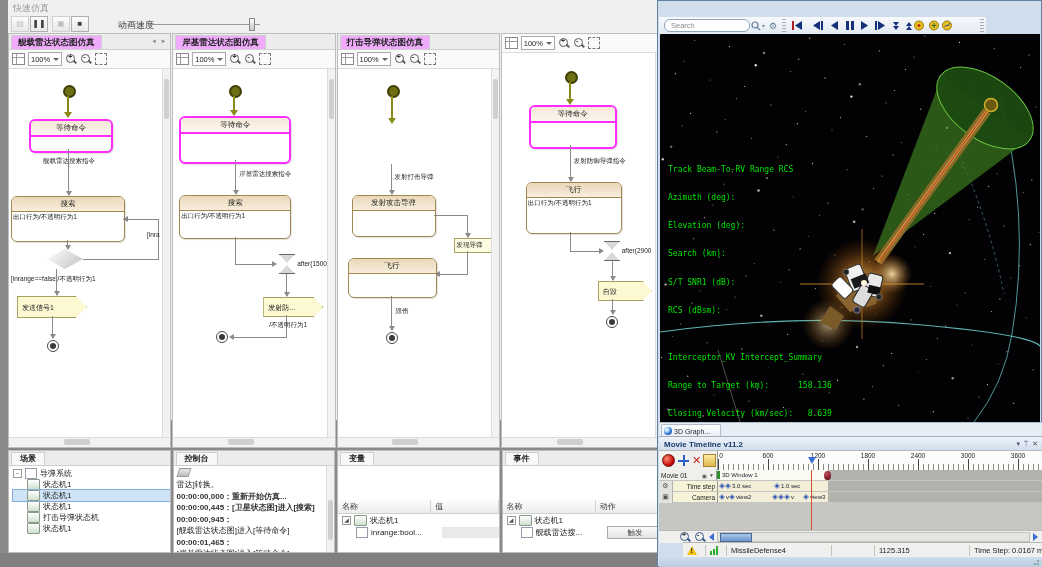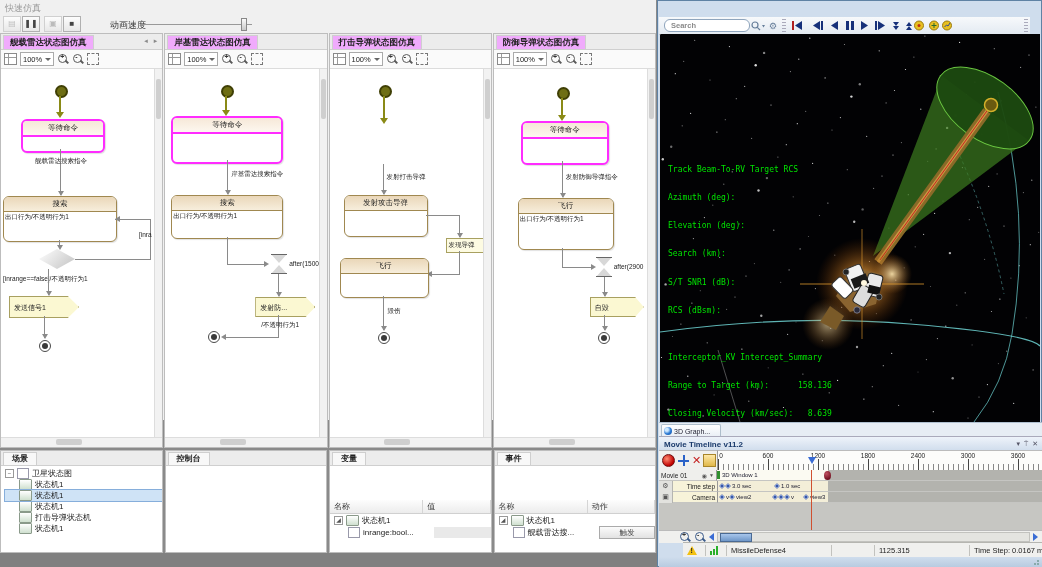--- a/index.html
+++ b/index.html
@@ -1,19 +1,19 @@
 <!DOCTYPE html>
 <html><head>
 <meta charset="utf-8">
 <style>
   html,body{margin:0;padding:0;}
   body{font-family:"Liberation Sans","DejaVu Sans",sans-serif;}
   .screen{position:relative;width:1042px;height:567px;overflow:hidden;background:#8a8a8a;}
   
-  .lapp{position:absolute;left:0;top:0;width:656px;height:420px;background:#f0f0f0;}
+  .lapp{position:absolute;left:8px;top:0;width:656px;height:420px;background:#f0f0f0;}
   .lapp-title{position:absolute;left:5px;top:2px;font-size:9px;color:#9a9a9a;}
   .ltoolbar{position:absolute;left:0;top:15px;width:656px;height:17px;}
   .tbtn{position:absolute;top:1px;width:16px;height:14px;border:1px solid #b0b0b0;background:linear-gradient(#fdfdfd,#e8e8e8);font-size:8px;text-align:center;line-height:13px;color:#444;}
   .tbtn.dis{border-color:#d0d0d0;color:#bbb;}
   .speed-label{position:absolute;left:110px;top:4px;font-size:9px;color:#333;}
   .slider-track{position:absolute;left:140px;top:9px;width:112px;height:1px;background:#999;}
   .slider-thumb{position:absolute;left:241px;top:3px;width:4px;height:11px;background:linear-gradient(#fafafa,#c9c9c9);border:1px solid #888;}
   .panels-row{position:absolute;left:0;top:33px;width:656px;height:415px;display:flex;gap:1px;}
   .dpanel{flex:1;display:flex;flex-direction:column;background:#fff;border:1px solid #bdbdbd;position:relative;}
   .dtab{height:15px;background:#ececec;border-bottom:1px solid #cfcfcf;position:relative;}
@@ -83,21 +83,21 @@
   .action-btn{height:11px;border:1px solid #aaa;background:linear-gradient(#fbfbfb,#e2e2e2);font-size:7.5px;color:#444;line-height:11px;text-align:center;}
   .valcell{background:#e9e9e9;}
   .deskstrip{position:absolute;left:0;top:553px;width:657px;height:14px;background:#808080;}
   
   .stk{position:absolute;left:657px;top:0;width:385px;height:567px;background:#cfdded;border:1px solid #5f82a4;box-sizing:border-box;}
   .stk-title{position:absolute;left:1px;top:0;width:381px;height:16px;background:linear-gradient(#e7f0fa,#bed3e9);display:flex;align-items:center;}
   .stk-ico{width:9px;height:9px;border-radius:50%;background:linear-gradient(135deg,#d43a2a 50%,#2a52d4 50%);margin:0 4px 0 4px;}
   .stk-title .tx{font-size:8px;color:#1a1a1a;white-space:nowrap;overflow:hidden;flex:1;}
   .winbtn{width:17px;height:11px;border:1px solid #7a8aa0;border-radius:2px;background:linear-gradient(#fdfdfd,#cfd8e4);font-size:7px;line-height:9px;text-align:center;color:#333;margin-left:1px;}
   .winbtn.close{background:linear-gradient(#e88a76,#c23a24);color:#fff;width:27px;margin-right:3px;}
-  .stk-toolbar{position:absolute;left:1px;top:16px;width:371px;height:17px;background:linear-gradient(#f7f9fb,#e3eaf2);border-bottom:1px solid #b9c6d4;display:flex;align-items:center;font-weight:bold;}
+  .stk-toolbar{position:absolute;left:1px;top:16px;width:327px;height:17px;background:linear-gradient(#f7f9fb,#e3eaf2);border-bottom:1px solid #b9c6d4;display:flex;align-items:center;}
   .searchbox{width:78px;height:11px;border:1px solid #8fa5bd;border-radius:6px;background:#fff;font-size:7.5px;color:#8a8a8a;line-height:11px;padding-left:6px;margin-left:5px;}
   .sgrip{width:4px;height:13px;margin-left:2px;background:repeating-linear-gradient(#aab 0 1px,transparent 1px 3px);}
   .gear{font-size:9px;color:#667e9a;margin:0 3px;line-height:10px;}
   .vp{position:absolute;left:2px;top:33px;width:380px;height:388px;background:#000;overflow:hidden;}
   .hud{position:absolute;left:8px;top:112px;font-family:"DejaVu Sans Mono",monospace;font-size:8px;line-height:9.4px;color:#00e400;white-space:pre;}
   .tabstrip{position:absolute;left:1px;top:421px;width:383px;height:14px;background:#e7edf4;border-top:1px solid #b0c0d0;}
   .tab3d{position:absolute;left:2px;top:1px;height:12px;width:56px;background:linear-gradient(#ffffff,#e8eef5);border:1px solid #aebecb;border-bottom:none;border-radius:2px 2px 0 0;display:flex;align-items:center;gap:2px;font-size:7px;color:#223;padding-left:2px;}
   .globe{width:8px;height:8px;border-radius:50%;background:radial-gradient(circle at 35% 35%,#cfe9ff 0 20%,#2a7ad4 55%,#1a4a9a);}
   .tlhead{position:absolute;left:1px;top:435px;width:383px;height:14px;background:linear-gradient(#eef3fa,#cfdcec);border-top:1px solid #aab;display:flex;align-items:center;}
   .tlhead .tx{font-size:8px;font-weight:bold;color:#1a3a6b;padding-left:5px;flex:1;}
@@ -346,23 +346,20 @@
           <div class="vscroll">
               <div class="th"></div>
             </div>
         </div>
         <div class="hscroll">
             <div class="th"></div>
           </div>
       </div>
 
       <div class="dpanel">
-        <div class="dtab">
-          <div class="t">防御导弹状态图仿真</div>
-        </div>
         <div class="dtools">
           <div class="grid-ic"></div>
           <div class="zoomsel">
               <span>100%</span>
               <span class="caret"></span>
             </div>
           <div class="mag">
               <i></i>
               <b></b>
               <span>+</span>
@@ -419,21 +416,21 @@
 
       <div class="bpanel">
         <div class="bhead">
             <div class="t">场景</div>
           </div>
         <div class="bbody">
           <div class="tree">
             <div class="titem">
               <span class="exp">−</span>
               <span class="doc-ic"></span>
-              <span>卫星状态图</span>
+              <span>导弹系统</span>
             </div>
             <div class="titem child">
                 <span class="sm-ic"></span>
                 <span>状态机1</span>
               </div>
             <div class="titem child sel">
                 <span class="sm-ic"></span>
                 <span>状态机1</span>
               </div>
             <div class="titem child">
@@ -449,20 +446,35 @@
                 <span>状态机1</span>
               </div>
           </div>
         </div>
       </div>
 
       <div class="bpanel">
         <div class="bhead">
             <div class="t">控制台</div>
           </div>
+        <div class="bbody">
+          <div class="eraser"></div>
+          <div class="conlog">
+            <div>雷达]转换。</div>
+            <div class="ts">00:00:00,000：重新开始仿真...</div>
+            <div class="ts">00:00:00,445：[卫星状态图]进入[搜索]</div>
+            <div class="ts">00:00:00,945：</div>
+            <div>[舰载雷达状态图]进入[等待命令]</div>
+            <div class="ts">00:00:01,465：</div>
+            <div>[岸基雷达状态图]进入[等待命令]</div>
+          </div>
+          <div class="vscroll" style="height:100%;">
+              <div class="th" style="top:40%;"></div>
+            </div>
+        </div>
       </div>
 
       <div class="bpanel">
         <div class="bhead">
             <div class="t">变量</div>
           </div>
         <div class="bbody">
           <div class="cols">
             <div style="width:55%;">名称</div>
             <div style="flex:1;">值</div>
@@ -760,21 +772,21 @@
           <rect x="192" y="242" width="16" height="10" fill="#1a1a1a" transform="rotate(-22 200 247)"></rect>
           <rect x="208" y="252" width="12" height="8" fill="#101010" transform="rotate(14 214 256)"></rect>
           <circle cx="186" cy="238" r="3" fill="#222" stroke="#888" stroke-width="0.7"></circle>
           <circle cx="219" cy="263" r="3" fill="#222" stroke="#888" stroke-width="0.7"></circle>
           <circle cx="197" cy="276" r="3.2" fill="#2a2a3a" stroke="#99a" stroke-width="0.7"></circle>
           <polygon points="170,272 184,282 176,296 160,288" fill="#7a5a28"></polygon>
           <circle cx="204" cy="249" r="3" fill="#fff8e0"></circle>
         </g>
       </svg>
       <div class="hud">
-        <div>Track Beam-To-RV Target RCS</div>
+        <div>Track Beam-To-RV Range RCS</div>
         <div>Azimuth (deg):</div>
         <div>Elevation (deg):</div>
         <div>Search (km):</div>
         <div>S/T SNR1 (dB):</div>
         <div>RCS (dBsm):</div>
         <div></div>
         <div>Interceptor_KV Intercept_Summary</div>
         <div>Range to Target (km):      158.136</div>
         <div>Closing Velocity (km/sec):   8.639</div>
         

